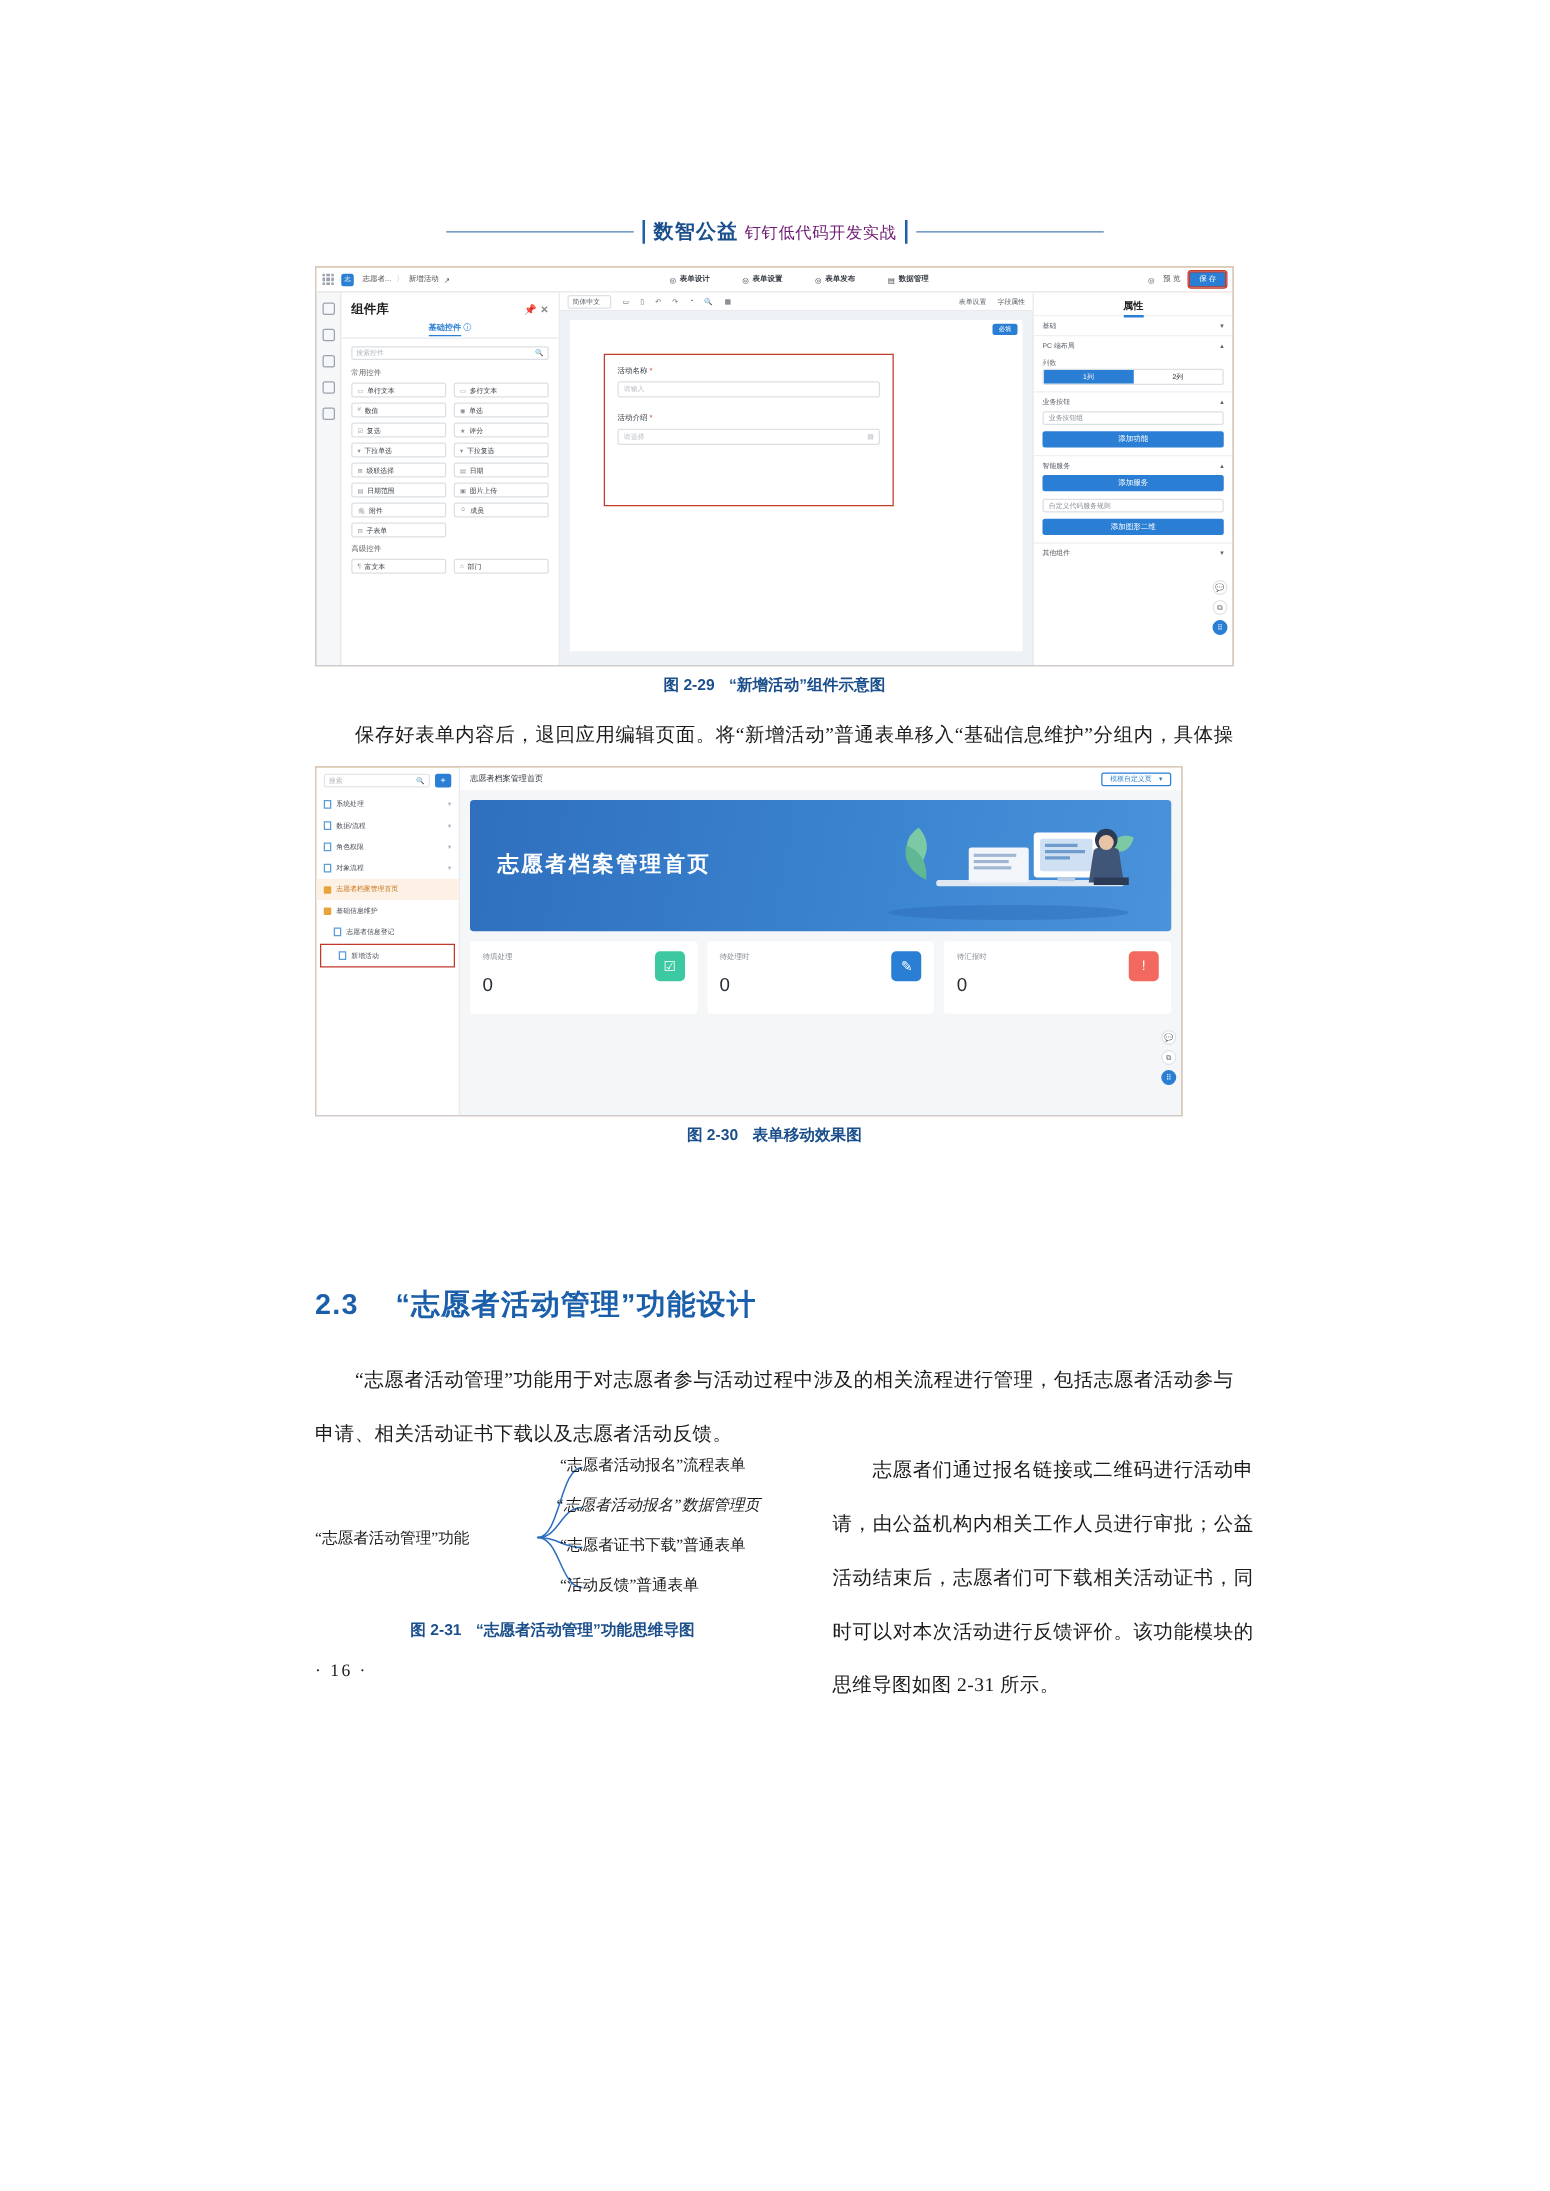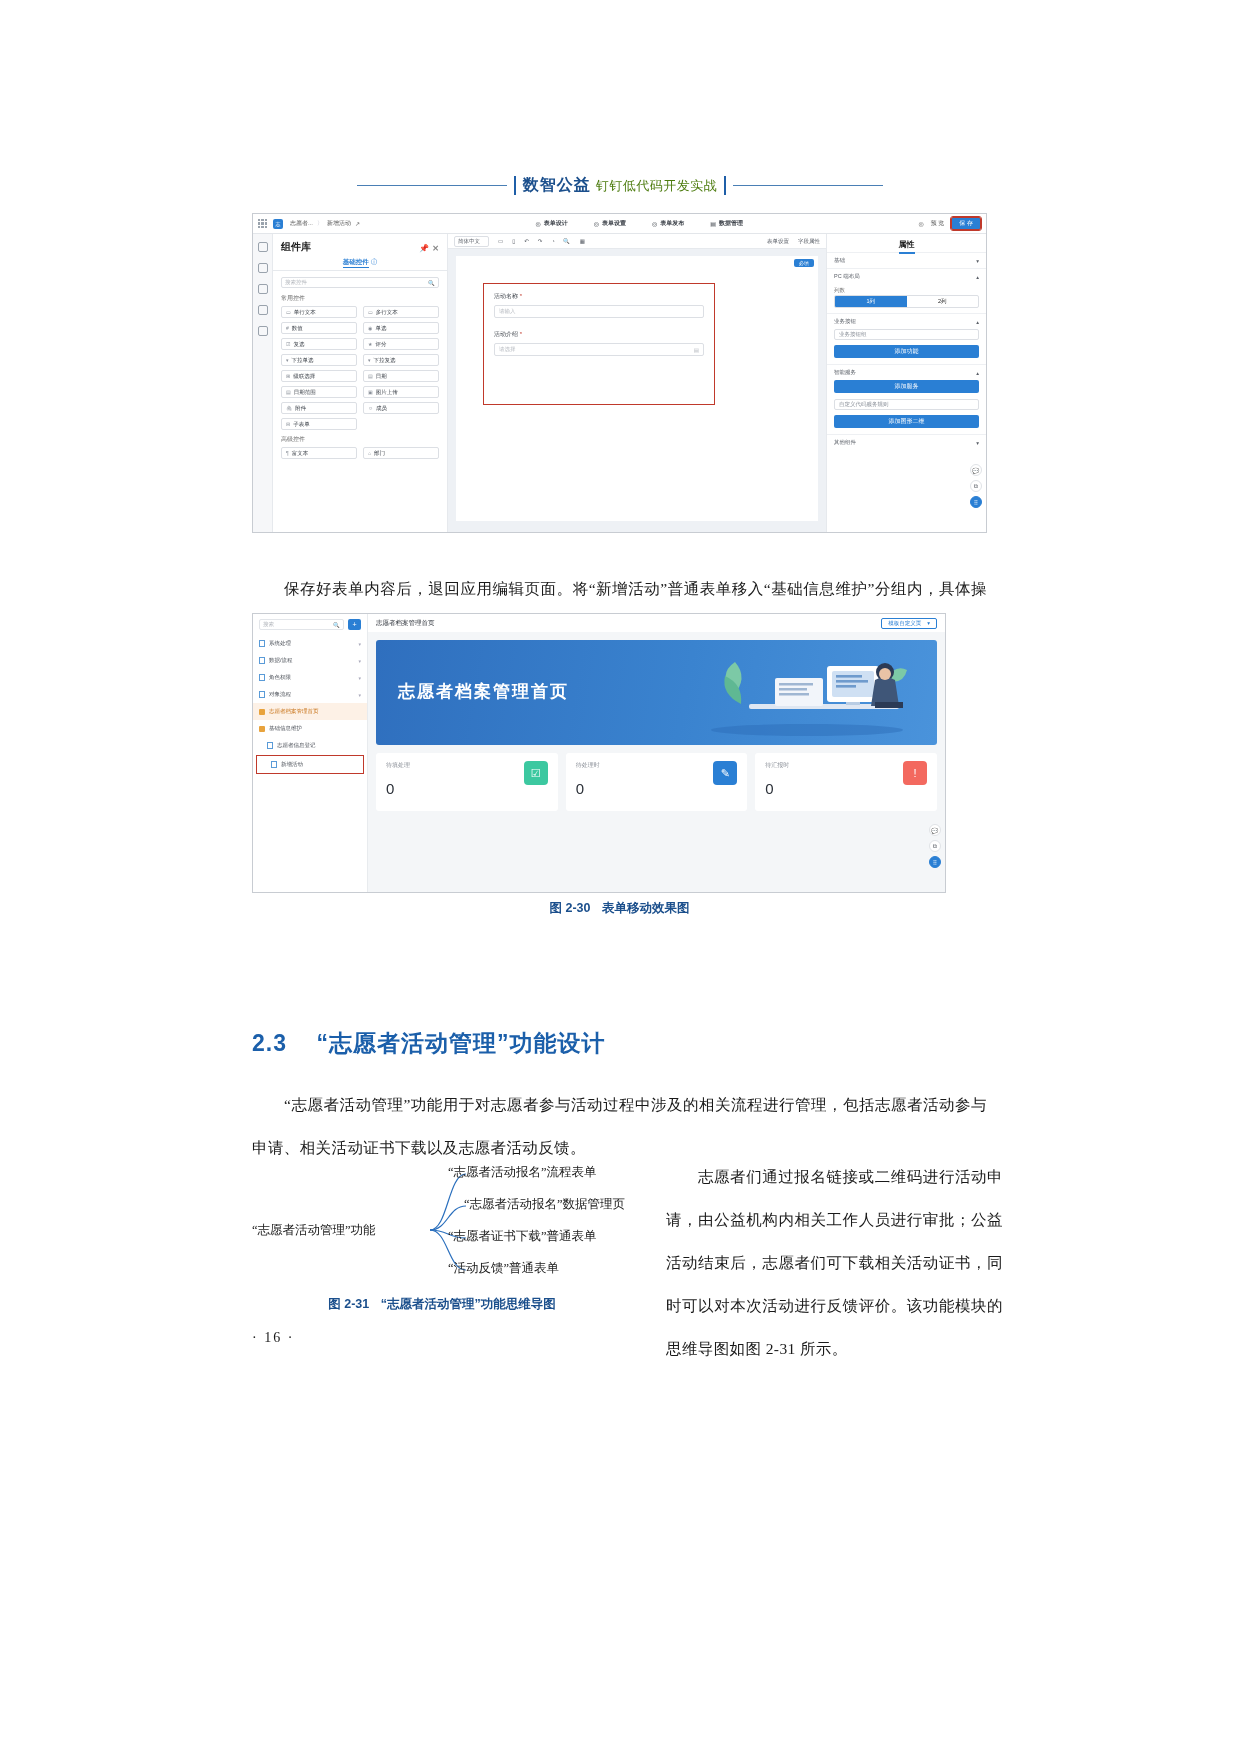--- a/index.html
+++ b/index.html
@@ -11,21 +11,21 @@
     color:#1a1a1a;
     position:relative;
   }
   .page { position:relative; width:1240px; height:1753px; }
 
   
   .runhead { position:absolute; top:175px; left:0; width:1240px; display:flex; align-items:center; justify-content:center; }
   .runhead .rule { width:150px; height:1px; background:#4a7fb5; }
   .runhead .bar { width:2px; height:19px; background:#1f5fa8; margin:0 7px; }
   .runhead .t1 { font-family:"Liberation Sans", sans-serif; font-weight:bold; font-size:16px; color:#1b4f8c; letter-spacing:1px; }
-  .runhead .t2 { font-family:Liberation Serif, serif; font-size:13px; color:#4d7c0f; margin-left:5px; letter-spacing:.5px; }
+  .runhead .t2 { font-family:Liberation Serif, serif; font-size:13px; color:#701a75; margin-left:5px; letter-spacing:.5px; }
 
   
   .caption { text-align:center; font-family:"Liberation Sans", sans-serif; font-size:12.5px; color:#1b4f8c; font-weight:bold; }
   .caption .num { margin-right:8px; }
 
   
   .para { font-size:15.5px; line-height:43px; text-align:justify; letter-spacing:.4px; }
   .indent { text-indent:32px; }
 
   
@@ -341,20 +341,24 @@
       </div>
     </div>
 
     <div class="float-ics">
       <span class="float-ic">💬</span>
       <span class="float-ic">⧉</span>
       <span class="float-ic blue">⠿</span>
     </div>
   </div>
 
+  <div class="caption" style="position:absolute; left:252px; top:540px; width:735px;">
+    <span class="num">图 2-29</span>
+    <span>“新增活动”组件示意图</span>
+  </div>
 
   <div class="para indent" style="position:absolute; left:252px; top:567px; width:735px;">保存好表单内容后，退回应用编辑页面。将“新增活动”普通表单移入“基础信息维护”分组内，具体操作参考 2.2.2 节，表单移动效果如图 2-30 所示。</div>
 
   <div class="shot" id="shot2">
     <div class="s2-wrap">
 
       <div class="s2-side">
         <div class="s2-search">
           <span class="inp">
             <span>搜索</span>
@@ -486,21 +490,21 @@
   <div id="mindmap">
     <svg width="380" height="140" viewBox="0 0 380 140">
       <path d="M178 70 C 196 70, 196 14, 214 14" stroke="#2a6fbd" fill="none" stroke-width="1.2"></path>
       <path d="M178 70 C 196 70, 196 46, 214 46" stroke="#2a6fbd" fill="none" stroke-width="1.2"></path>
       <path d="M178 70 C 196 70, 196 78, 214 78" stroke="#2a6fbd" fill="none" stroke-width="1.2"></path>
       <path d="M178 70 C 196 70, 196 110, 214 110" stroke="#2a6fbd" fill="none" stroke-width="1.2"></path>
       <text class="mm-text" x="0" y="74">​</text>
     </svg>
     <div style="position:absolute; left:0; top:62px; width:180px; font-size:12.5px;">“志愿者活动管理”功能</div>
     <div style="position:absolute; left:196px; top:4px; font-size:12.5px;">“志愿者活动报名”流程表单</div>
-    <div style="position:absolute; left:212px; top:36px; font-size:12.5px;">“志愿者活动报名”数据管理页</div>
+    <div style="position:absolute; left:192px; top:36px; font-size:12.5px;font-style:italic;">“志愿者活动报名”数据管理页</div>
     <div style="position:absolute; left:196px; top:68px; font-size:12.5px;">“志愿者证书下载”普通表单</div>
     <div style="position:absolute; left:196px; top:100px; font-size:12.5px;">“活动反馈”普通表单</div>
   </div>
 
   <div class="caption" style="position:absolute; left:252px; top:1296px; width:380px;">
     <span class="num">图 2-31</span>
     <span>“志愿者活动管理”功能思维导图</span>
   </div>
 
   <div class="para indent" style="position:absolute; left:650px; top:1155px; width:337px;margin-left:16px;">志愿者们通过报名链接或二维码进行活动申请，由公益机构内相关工作人员进行审批；公益活动结束后，志愿者们可下载相关活动证书，同时可以对本次活动进行反馈评价。该功能模块的思维导图如图 2-31 所示。</div>

